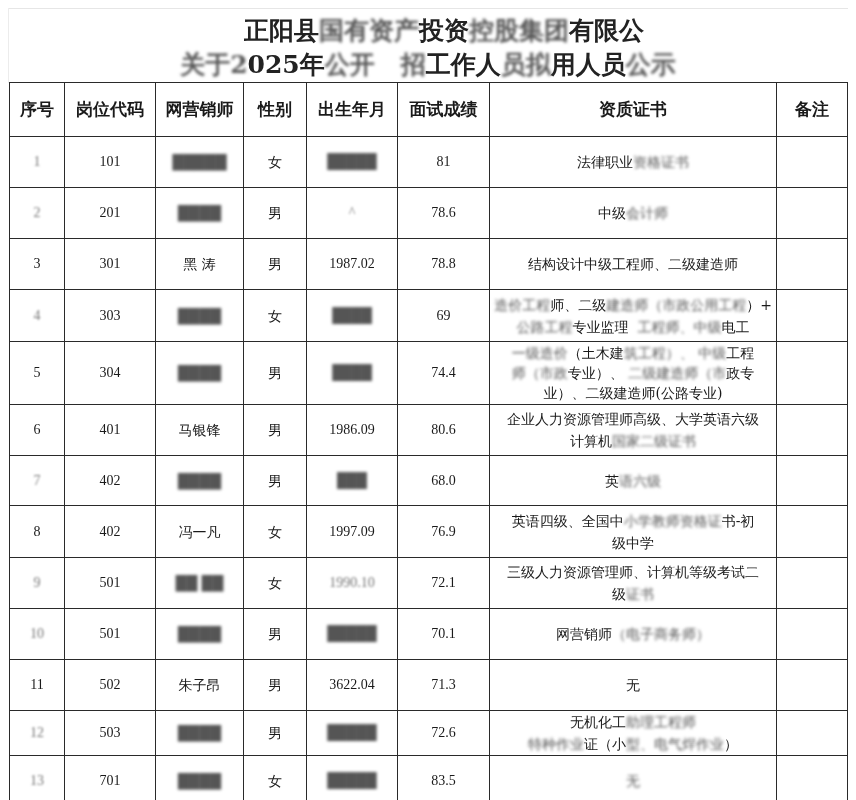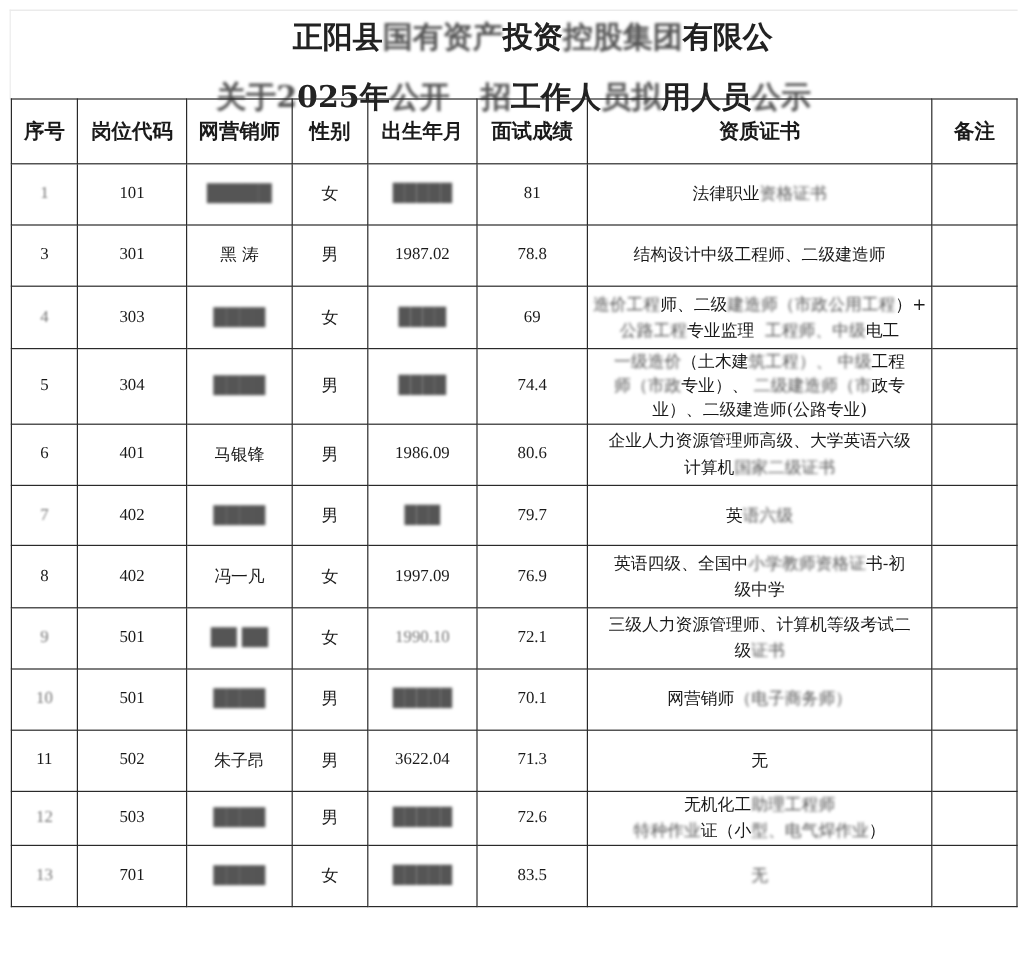--- a/index.html
+++ b/index.html
@@ -3,21 +3,21 @@
 <meta charset="utf-8">
 <style>
   html, body { margin: 0; padding: 0; background: #ffffff; }
   body { width: 856px; height: 800px; overflow: hidden; position: relative;
          font-family: "DejaVu Serif", "Liberation Serif", serif; color: #1a1a1a; }
   .page-edge { position: absolute; left: 8px; top: 8px; right: 8px; height: 1px; background: #e6e6e6; }
   .page-edge-left { position: absolute; left: 8px; top: 8px; width: 1px; height: 75px; background: #ececec; }
   .title { position: absolute; left: 0; width: 856px; text-align: center;
            font-family: "DejaVu Serif", "Liberation Serif", serif; font-weight: bold; color: #222; }
   .title1 { top: 14px; font-size: 25px; letter-spacing: 0px; margin-left: 16px; }
-  .title2 { top: 64px; font-size: 25px; letter-spacing: 0px; }
+  .title2 { top: 48px; font-size: 25px; letter-spacing: 0px; }
   .blur { filter: blur(1.4px); color: #555; }
   .blur-light { filter: blur(1.1px); color: #777; }
   table.roster { position: absolute; left: 9px; top: 82px; border-collapse: collapse; table-layout: fixed; }
   table.roster th, table.roster td { border: 1.5px solid #2a2a2a; text-align: center; vertical-align: middle; padding: 0 4px; }
   table.roster th { height: 53px; font-family: "DejaVu Sans", "Liberation Sans", sans-serif;
                     font-weight: bold; font-size: 17px; color: #1a1a1a; white-space: nowrap; padding: 0 2px; text-align: center; }
   table.roster td { font-size: 14px; line-height: 22px; }
   td.cert { font-size: 14px; line-height: 22px; padding: 0 4px; }
   td.gender { font-size: 16px; }
   td.num { font-family: "Liberation Serif", serif; font-size: 14px; }
@@ -64,20 +64,30 @@
       <td class="num blur-light">1</td>
       <td class="num">101</td>
       <td class="blur">█████</td>
       <td class="gender">女</td>
       <td class="num blur">█████</td>
       <td class="num">81</td>
       <td class="cert"><span>法律职业</span><span class="blur">资格证书</span></td>
       <td></td>
     </tr>
 
+    <tr style="height:51px">
+      <td class="num blur-light">2</td>
+      <td class="num">201</td>
+      <td class="blur">████</td>
+      <td class="gender">男</td>
+      <td class="num blur-light">^</td>
+      <td class="num">78.6</td>
+      <td class="cert"><span>中级</span><span class="blur">会计师</span></td>
+      <td></td>
+    </tr>
 
     <tr style="height:51px">
       <td class="num">3</td>
       <td class="num">301</td>
       <td>黑 涛</td>
       <td class="gender">男</td>
       <td class="num">1987.02</td>
       <td class="num">78.8</td>
       <td class="cert">结构设计中级工程师、二级建造师</td>
       <td></td>
@@ -125,21 +135,21 @@
       </td>
       <td></td>
     </tr>
 
     <tr style="height:50px">
       <td class="num blur-light">7</td>
       <td class="num">402</td>
       <td class="blur">████</td>
       <td class="gender">男</td>
       <td class="num blur">███</td>
-      <td class="num">79.7</td>
+      <td class="num">68.0</td>
       <td class="cert"><span>英</span><span class="blur">语六级</span></td>
       <td></td>
     </tr>
 
     <tr style="height:52px">
       <td class="num">8</td>
       <td class="num">402</td>
       <td>冯一凡</td>
       <td class="gender">女</td>
       <td class="num">1997.09</td>

